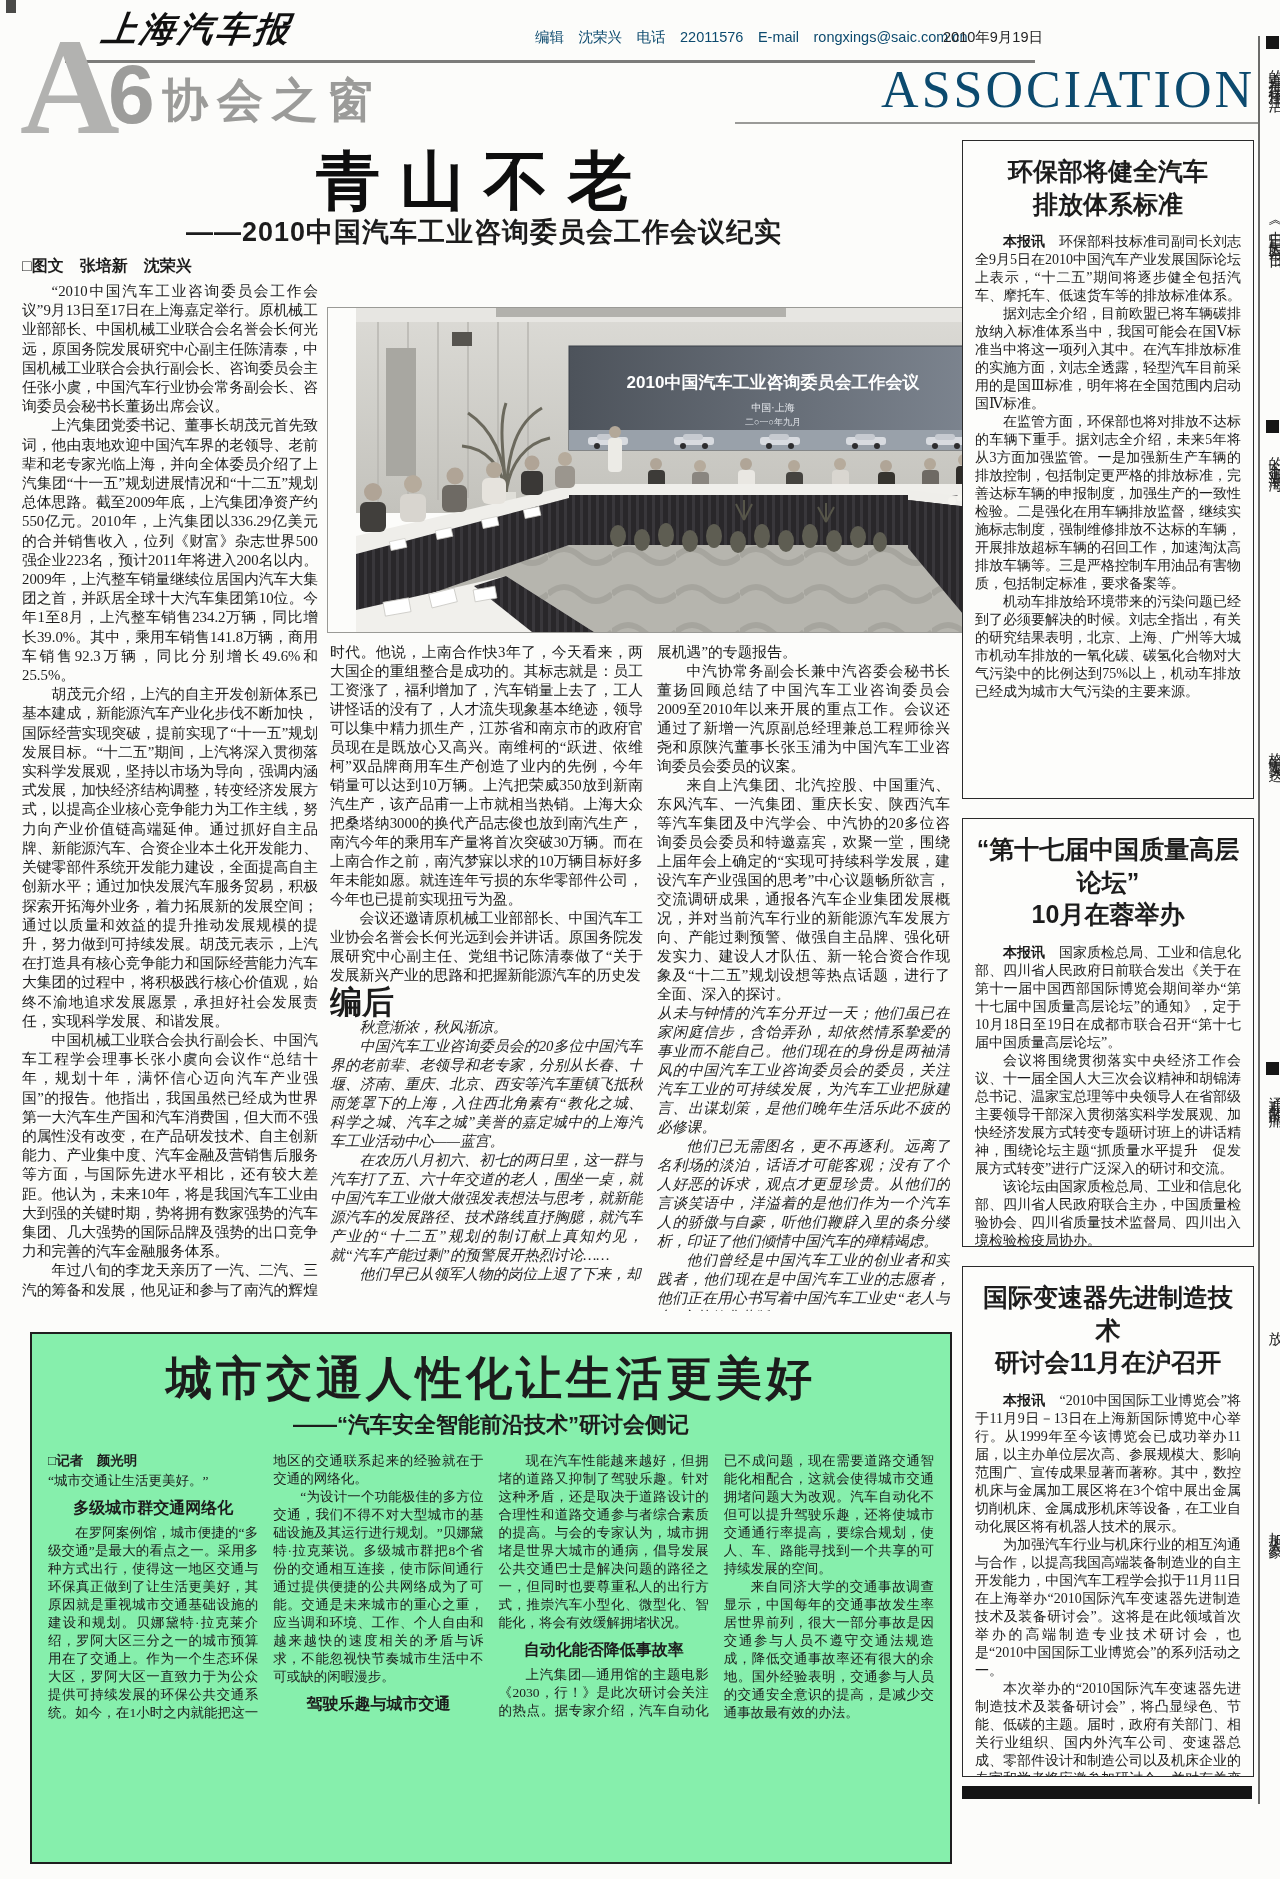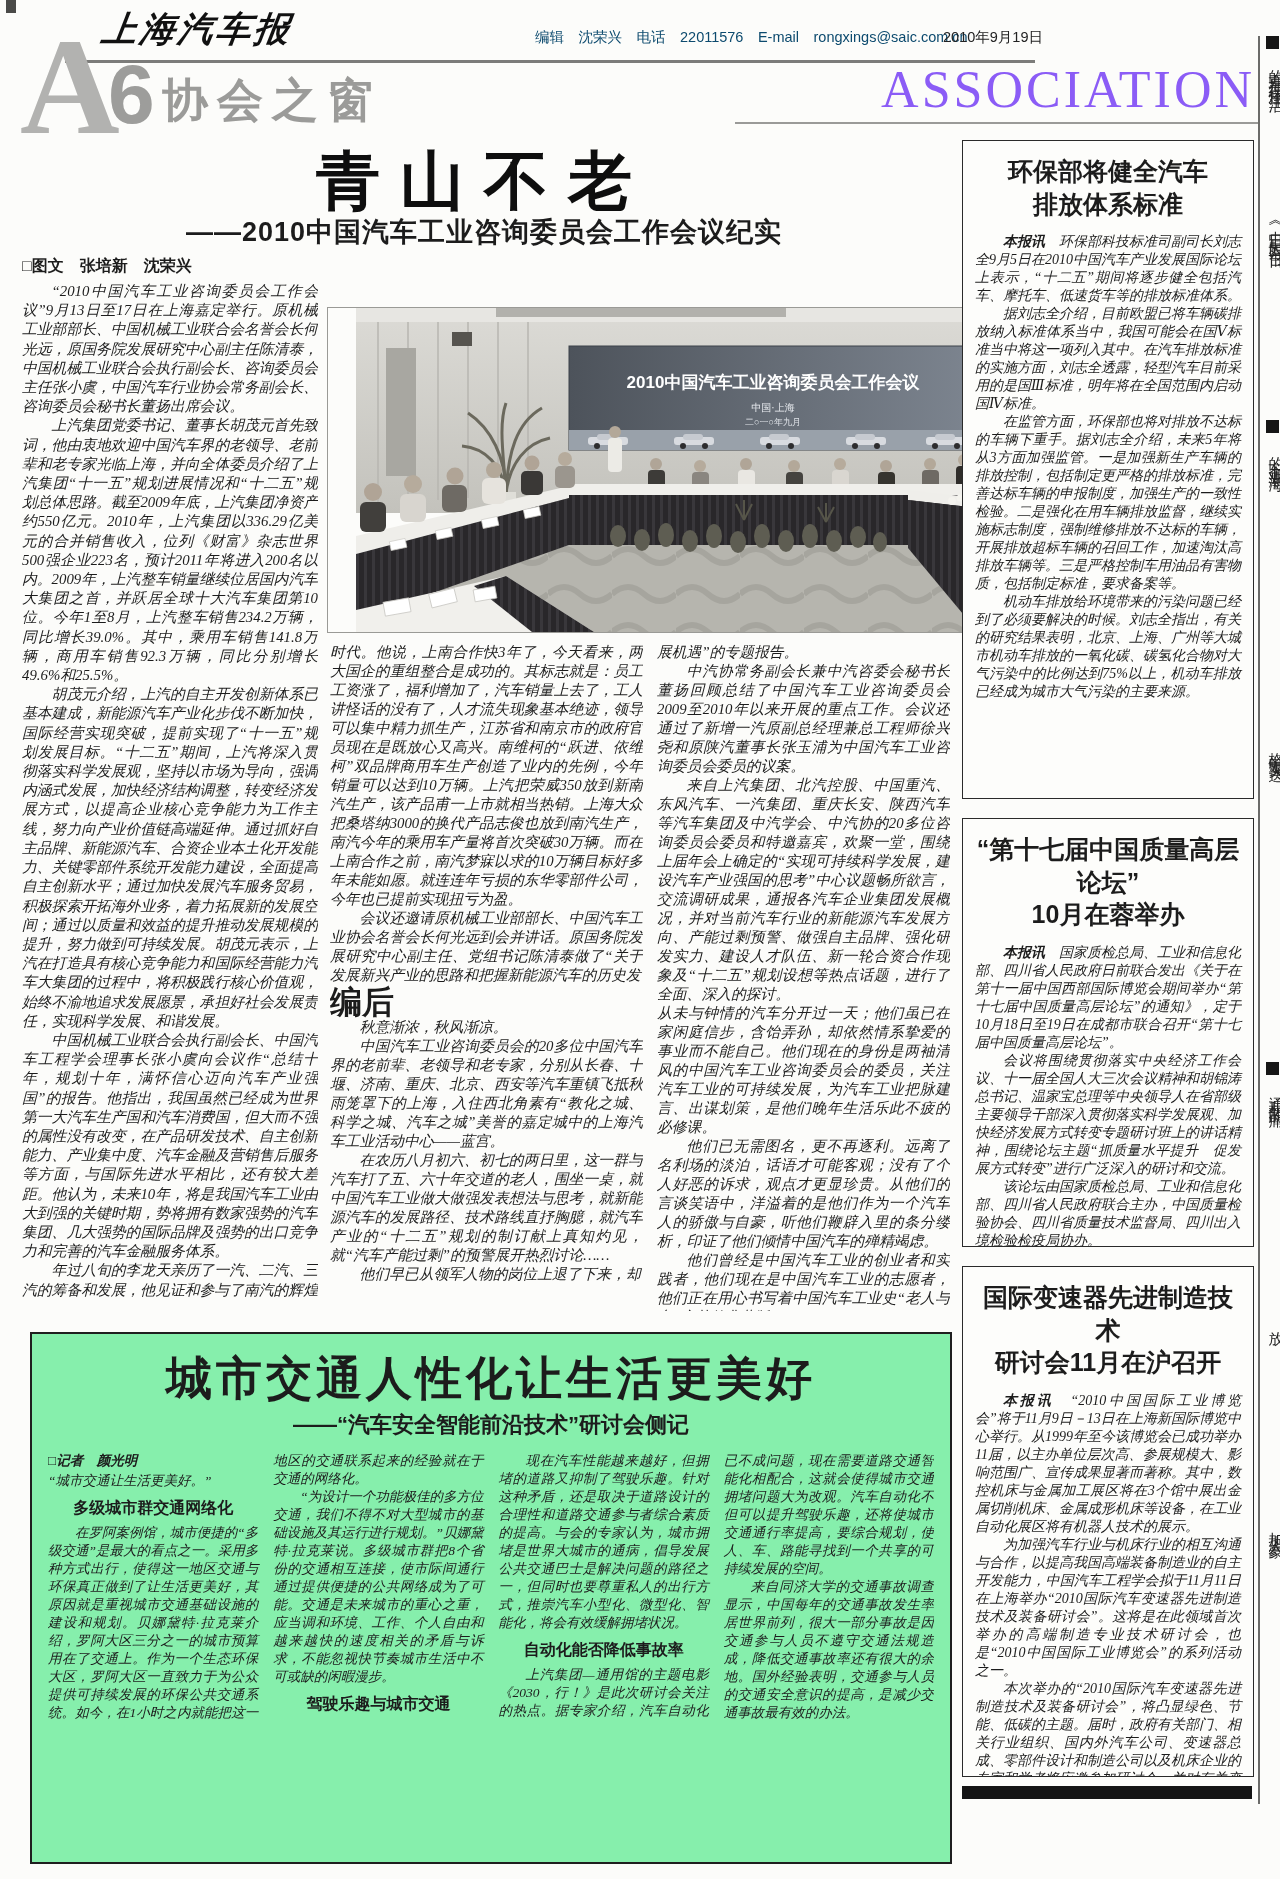--- a/index.html
+++ b/index.html
@@ -1,33 +1,33 @@
 <!DOCTYPE html>
 <html><head>
 <meta charset="utf-8">
 <style>
   html,body{margin:0;padding:0;background:#e9e9e6;}
   .page{position:relative;width:1280px;height:1879px;background:#fcfcfa;margin:0 auto;
         font-family:"Liberation Serif","DejaVu Serif",serif;color:#1c1c1c;overflow:hidden;}
   .hei{font-family:"Liberation Sans","DejaVu Sans",sans-serif;}
   .abs{position:absolute;}
-  p{margin:0;text-indent:2em;font-style:italic;}
+  p{margin:0;text-indent:2em;}
   p.cont{text-indent:0;}
   
   .scan-mark{left:6px;top:0;width:10px;height:13px;background:#4a4a48;}
   .logo{left:102px;top:6px;font-size:35px;font-weight:bold;font-style:italic;
         transform:skewX(-8deg);letter-spacing:3px;color:#111;}
   .ed-info{left:535px;top:28px;font-size:14.5px;color:#0c4a6e;font-family:"Liberation Sans","DejaVu Sans",sans-serif;}
   .pg-date{left:943px;top:28px;font-size:14.5px;color:#222;font-family:"Liberation Sans","DejaVu Sans",sans-serif;}
   .rule1{left:65px;top:60px;width:970px;height:3px;background:#7c7c7a;}
   .rule2{left:735px;top:122px;width:523px;height:2px;background:#9a9a98;}
   .bigA{left:20px;top:18px;font-size:138px;line-height:1;color:#b2b2b0;font-weight:bold;}
   .num6{left:108px;top:52px;font-size:84px;line-height:1;color:#9d9d9b;font-weight:bold;}
   .sec-cn{left:162px;top:70px;font-size:46px;color:#9b9b99;letter-spacing:9px;font-weight:600;}
-  .sec-en{left:635px;top:60px;width:620px;text-align:right;font-size:52px;color:#8b5cf6;letter-spacing:3px;}
+  .sec-en{left:635px;top:60px;width:620px;text-align:right;font-size:52px;color:#0c4a6e;letter-spacing:3px;}
   
   .m-headline{left:18px;top:138px;width:932px;text-align:center;font-size:64px;font-weight:900;
               letter-spacing:20px;color:#0e0e0e;}
   .m-subtitle{left:18px;top:214px;width:932px;text-align:center;font-size:27px;font-weight:800;letter-spacing:1px;}
   .m-byline{left:22px;top:256px;font-size:16px;font-weight:bold;}
   .colbody{font-size:14.8px;line-height:19.2px;text-align:justify;overflow:hidden;}
   .col1{left:22px;top:282px;width:296px;height:1028px;}
   .col2{left:330px;top:643px;width:313px;height:668px;line-height:19px;}
   .col3{left:657px;top:643px;width:293px;height:668px;line-height:19px;}
   .ednote-title{font-size:32px;font-weight:900;margin:8px 0 6px;text-indent:0;}

